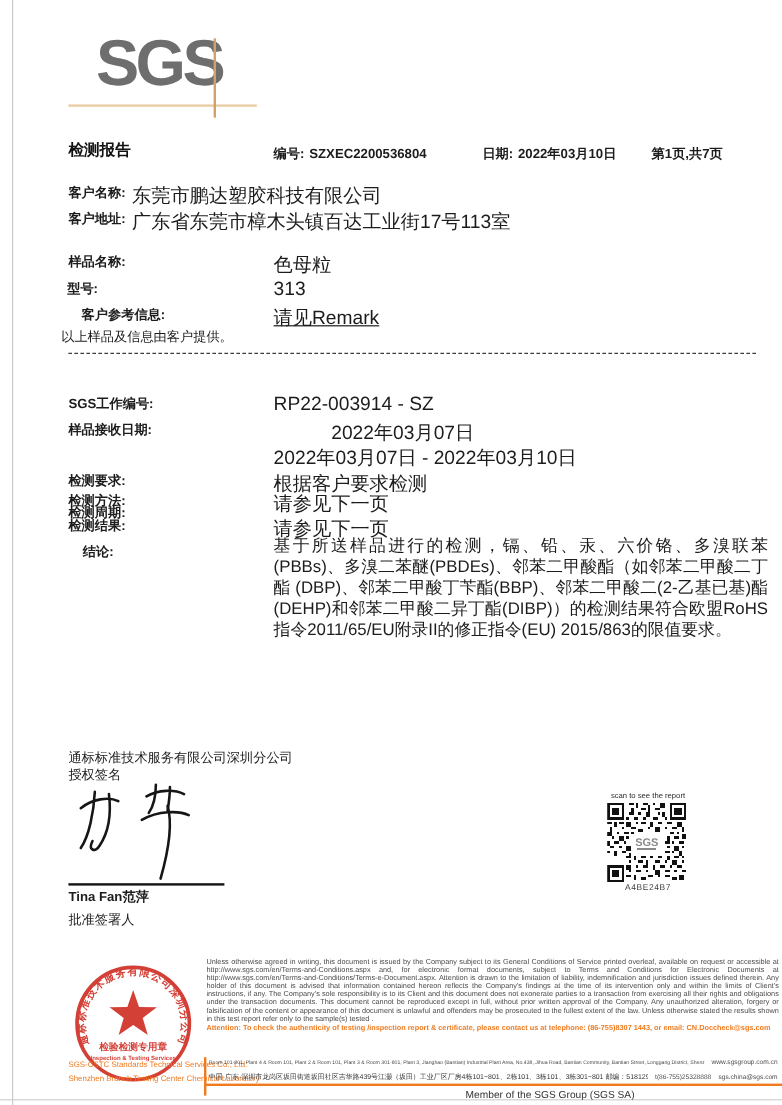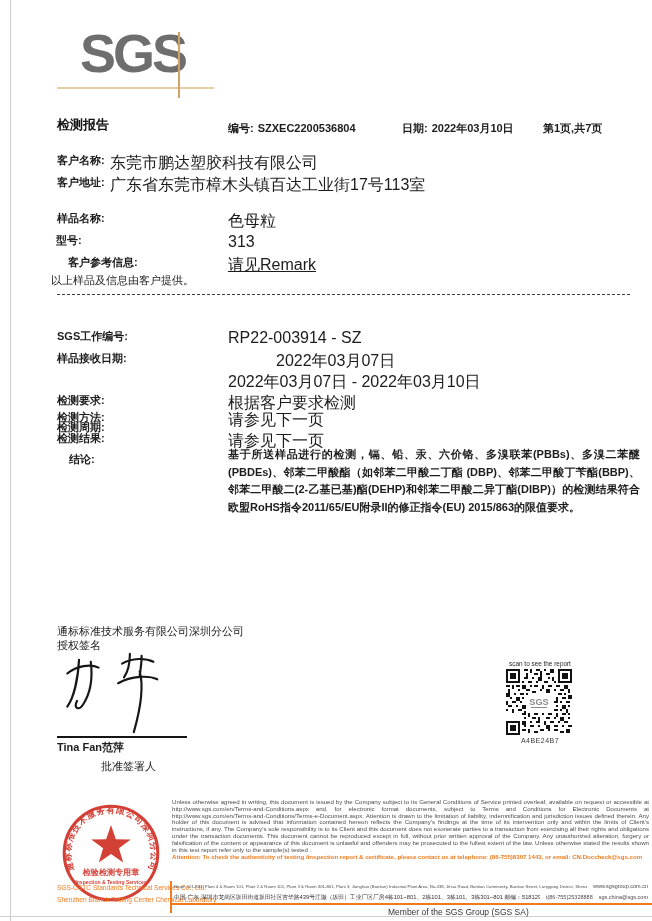--- a/index.html
+++ b/index.html
@@ -22,26 +22,26 @@
   .title{left:57px;top:116px;font-size:13px;font-weight:bold;color:#111;}
   .meta{font-size:11px;font-weight:bold;color:#1c1c1c;white-space:nowrap;}
   .meta .v{margin-left:4px;font-weight:bold;}
 
   .lbl{font-size:11px;font-weight:bold;color:#1c1c1c;white-space:nowrap;}
   .val{font-size:16px;color:#1c1c1c;white-space:nowrap;}
   .note{font-size:11px;color:#1c1c1c;}
 
   .dashed{left:57px;top:294px;width:573px;height:0;border-top:1px dashed #3c3c3c;}
 
-  .para{left:228px;top:446px;width:412px;font-size:11px;line-height:17.6px;color:#1c1c1c;text-align:justify;font-weight:bold;}
+  .para{left:228px;top:446px;width:412px;font-size:14px;line-height:17.6px;color:#1c1c1c;text-align:justify;}
 
   
   .sig-underline{left:57px;top:736px;width:130px;height:2px;background:#151515;}
   .signer{left:57px;top:740px;font-size:11px;font-weight:bold;}
-  .role{left:57px;top:759px;font-size:11px;margin-left:44px;}
+  .role{left:57px;top:759px;font-size:11px;}
 
   
   .qr-caption{left:503px;top:660px;width:74px;text-align:center;font-size:6.4px;color:#2a2a2a;}
   .qr-code-label{left:503px;top:737px;width:74px;text-align:center;font-size:7px;color:#3a3a3a;letter-spacing:.5px;}
 
   
   .foot-co{left:57px;width:170px;font-size:6.6px;color:#f07b1f;line-height:1.1;}
   .legal-wrap{left:172px;top:799px;width:477px;}
   .legal{font-size:6.1px;line-height:6.8px;color:#4c4c4c;text-align:justify;margin:0;}
   .attention{font-size:6.1px;line-height:6.9px;color:#f07b1f;font-weight:bold;margin:1px 0 0 0;}

